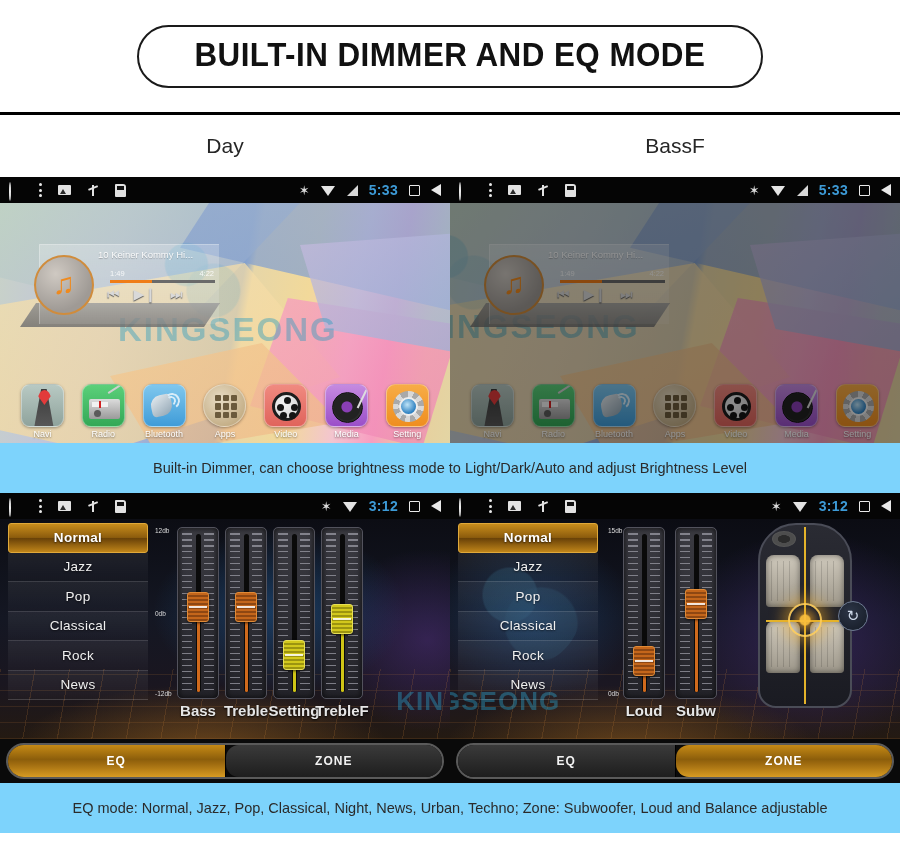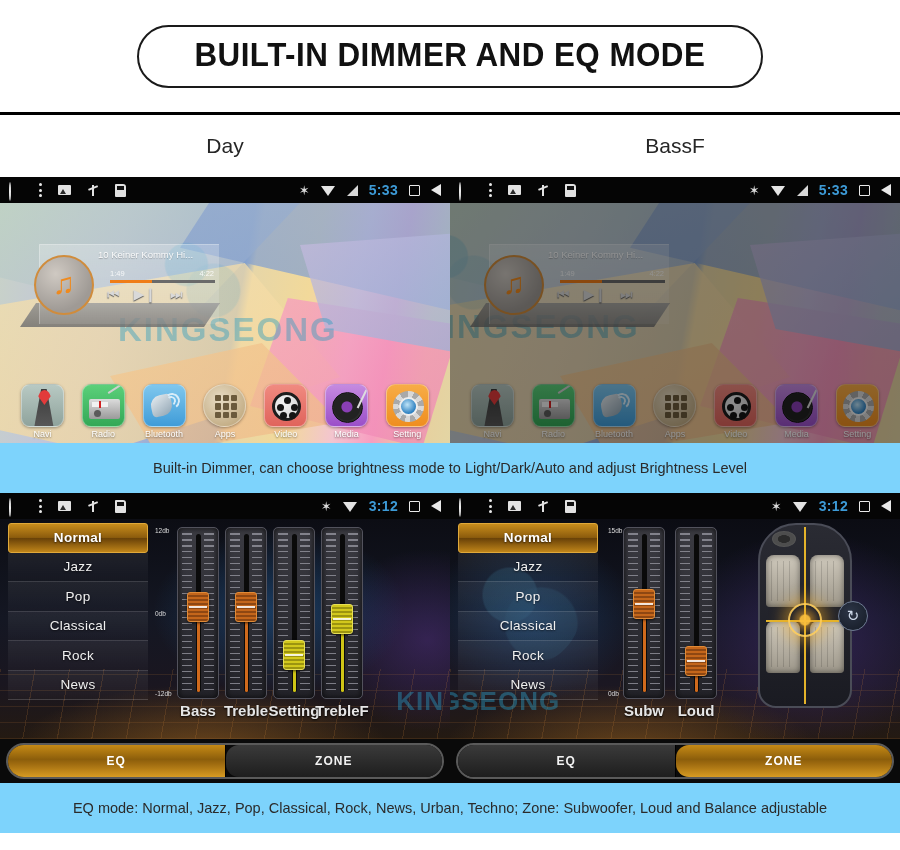--- a/index.html
+++ b/index.html
@@ -690,34 +690,34 @@
         <span class="sc-top">15db</span>
         <span class="sc-bot">0db</span>
       </div>
 
       <div class="zone-faders">
         <div class="fader-col">
           <div class="fader-track">
             <span class="ticks l"></span>
               <span class="ticks r"></span>
               <span class="rail"></span>
-            <span class="fill orange" style="height:52%"></span>
-            <span class="knobf orange" style="bottom:calc(52% - 9px)"></span>
-          </div>
-          <div class="fader-label">Subw</div>
+            <span class="fill orange" style="height:18%"></span>
+            <span class="knobf orange" style="bottom:calc(18% - 9px)"></span>
+          </div>
+          <div class="fader-label">Loud</div>
         </div>
         <div class="fader-col">
           <div class="fader-track">
             <span class="ticks l"></span>
               <span class="ticks r"></span>
               <span class="rail"></span>
-            <span class="fill orange" style="height:18%"></span>
-            <span class="knobf orange" style="bottom:calc(18% - 9px)"></span>
-          </div>
-          <div class="fader-label">Loud</div>
+            <span class="fill orange" style="height:52%"></span>
+            <span class="knobf orange" style="bottom:calc(52% - 9px)"></span>
+          </div>
+          <div class="fader-label">Subw</div>
         </div>
       </div>
 
       <div class="car-wrap">
         <div class="car-body">
           <span class="wheel"></span>
           <span class="seat s-fl"></span>
           <span class="seat s-fr"></span>
           <span class="seat s-rl"></span>
           <span class="seat s-rr"></span>
@@ -732,16 +732,16 @@
     <div class="toggle-bar">
       <div class="toggle-inner">
         <div class="tgl">EQ</div>
         <div class="tgl on">ZONE</div>
       </div>
     </div>
   </div>
 </div>
 
 <div class="caption cap2">
-  <span>EQ mode: Normal, Jazz, Pop, Classical, Rock, News, Urban, Techno; Zone: Subwoofer, Loud and Balance adjustable</span>
+  <span>EQ mode: Normal, Jazz, Pop, Classical, Night, News, Urban, Techno; Zone: Subwoofer, Loud and Balance adjustable</span>
 </div>
 
 <div class="bottom-pad"></div>
 
 </body></html>

